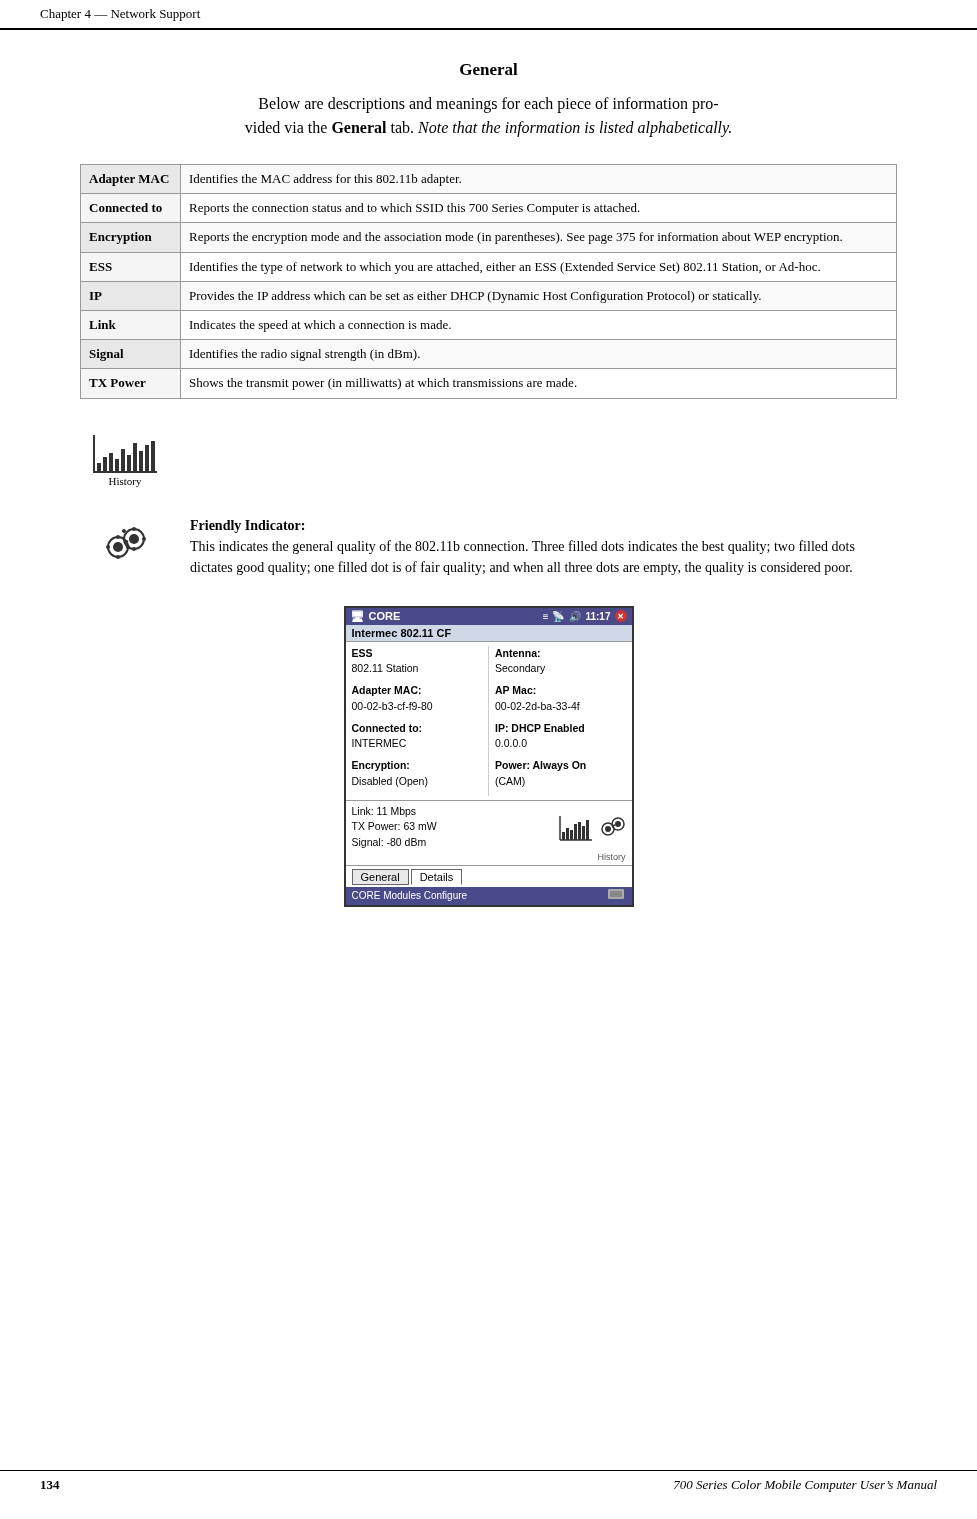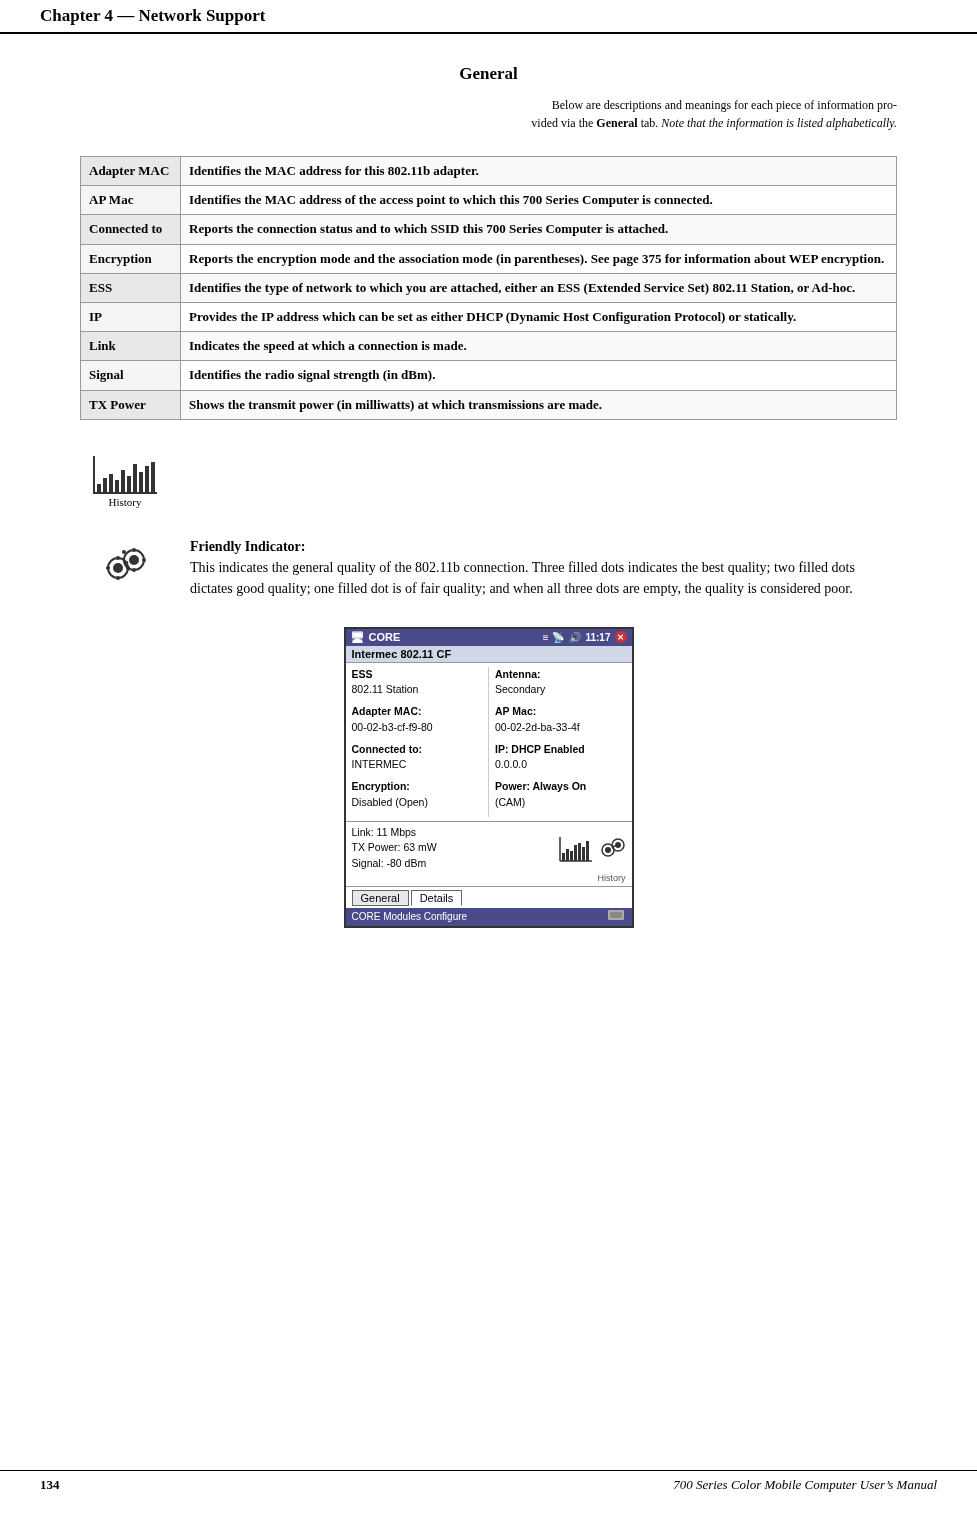--- a/index.html
+++ b/index.html
@@ -16,41 +16,41 @@
     
     .header-bar {
       display: flex;
       justify-content: space-between;
       align-items: center;
       padding: 6px 40px 6px 40px;
       border-bottom: 2px solid #000;
       margin-bottom: 0;
     }
     .header-left {
-      font-size: 17px;
-      font-weight: bold;
+      font-size: 13px;
+      font-weight: normal;
     }
 
     
     .content {
       padding: 30px 80px 40px 80px;
     }
 
     
     .section-title {
       font-size: 17px;
       font-weight: bold;
       text-align: center;
       margin-bottom: 12px;
     }
 
     
     .intro-para {
-      font-size: 12px;
-      text-align: right;
+      font-size: 16px;
+      text-align: center;
       margin-bottom: 24px;
       line-height: 1.5;
     }
     .intro-para .bold-word {
       font-weight: bold;
     }
     .intro-para .italic-text {
       font-style: italic;
     }
 
@@ -60,21 +60,20 @@
       border-collapse: collapse;
       margin-bottom: 32px;
       font-size: 13px;
       padding-left: 32px;
     }
     .info-table tr td {
       border: 1px solid #999;
       padding: 5px 8px;
       vertical-align: top;
       line-height: 1.4;
-      font-weight: bold;
     }
     .info-table tr td:first-child {
       font-weight: bold;
       white-space: nowrap;
       width: 100px;
       background: #f0f0f0;
     }
     .info-table tr:nth-child(odd) td:first-child {
       background: #e8e8e8;
     }
@@ -293,24 +292,20 @@
 
   <div class="intro-para">
     <span>Below are descriptions and meanings for each piece of information pro-<br>vided via the </span><span class="bold-word">General</span><span> tab. </span><span class="italic-text">Note that the information is listed alphabetically.</span>
   </div>
 
   <table class="info-table">
     <tbody id="table-body">
     <tr>
           <td>Adapter MAC</td>
           <td>Identifies the MAC address for this 802.11b adapter.</td>
-        </tr>
-        <tr>
-          <td>AP Mac</td>
-          <td>Identifies the MAC address of the access point to which this 700 Series Computer is connected.</td>
         </tr>
         <tr>
           <td>Connected to</td>
           <td>Reports the connection status and to which SSID this 700 Series Computer is attached.</td>
         </tr>
         <tr>
           <td>Encryption</td>
           <td>Reports the encryption mode and the association mode (in parentheses). See page 375 for information about WEP encryption.</td>
         </tr>
         <tr>

